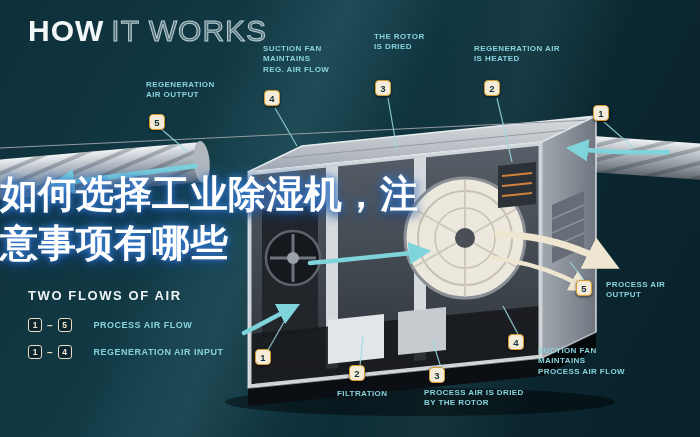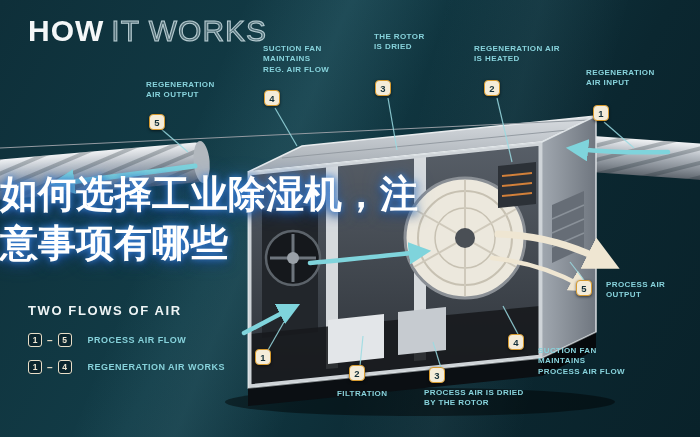--- a/index.html
+++ b/index.html
@@ -15,27 +15,27 @@
   .header .light{font-weight:400;color:rgba(235,245,247,.30);-webkit-text-stroke:1px rgba(215,232,238,.8);margin-left:7px}
   svg.scene{position:absolute;left:0;top:0;z-index:2}
   .callout-label{position:absolute;font-size:8px;font-weight:bold;line-height:1.3;letter-spacing:.4px;
     color:#87d2db;text-align:left;text-transform:uppercase;z-index:6}
   .badge{position:absolute;width:16px;height:16px;border-radius:4px;background:#f4ecd9;border:1.5px solid #d79b2f;
     color:#13303a;font-size:9.5px;font-weight:bold;display:flex;align-items:center;justify-content:center;
     z-index:6;box-shadow:0 1px 3px rgba(0,0,0,.55)}
   .overlay-title{position:absolute;left:0;top:170px;width:100%;text-align:left;font-size:38px;font-weight:800;
     color:#ffffff;line-height:1.3;z-index:8;font-family:"DejaVu Sans","Liberation Sans",sans-serif;
     text-shadow:0 0 6px rgba(62,140,230,.95),0 0 18px rgba(50,120,215,.75),0 4px 10px rgba(10,40,90,.9)}
-  .legend{position:absolute;left:28px;top:303px;z-index:6}
+  .legend{position:absolute;left:28px;top:288px;z-index:6}
   .legend-title{font-size:13px;font-weight:bold;color:#eef4f5;letter-spacing:1.6px;margin-bottom:15px}
   .legend-row{display:flex;align-items:center;gap:5px;margin-bottom:13px}
   .lbadge{width:14px;height:14px;border-radius:3px;background:rgba(9,28,36,.65);border:1px solid #e9dfc8;
     color:#efe7d3;font-size:8.5px;font-weight:bold;display:flex;align-items:center;justify-content:center;flex:none}
   .legend-sep{color:#e9dfc8;font-size:10px;font-weight:bold}
-  .legend-label{margin-left:11px;font-size:9px;font-weight:bold;color:#87d2db;letter-spacing:.5px;white-space:nowrap}
+  .legend-label{margin-left:17px;font-size:9px;font-weight:bold;color:#87d2db;letter-spacing:.5px;white-space:nowrap}
 </style>
 </head>
 <body>
 
 <div class="stage">
 
   <div class="streak s1"></div>
   <div class="streak s2"></div>
 
   <svg class="scene" width="700" height="437" viewBox="0 0 700 437">
@@ -173,21 +173,20 @@
 
   <div class="callout-label" style="left:263px;top:44px;width:70px">SUCTION FAN MAINTAINS REG. AIR FLOW</div>
   <div class="badge" style="left:264px;top:90px">4</div>
 
   <div class="callout-label" style="left:374px;top:32px;width:56px">THE ROTOR IS DRIED</div>
   <div class="badge" style="left:375px;top:80px">3</div>
 
   <div class="callout-label" style="left:474px;top:44px;width:86px">REGENERATION AIR IS HEATED</div>
   <div class="badge" style="left:484px;top:80px">2</div>
 
-  <div class="callout-label" style="left:586px;top:68px;width:78px">REGENERATION AIR INPUT</div>
   <div class="badge" style="left:593px;top:105px">1</div>
 
   <div class="callout-label" style="left:606px;top:280px;width:64px">PROCESS AIR OUTPUT</div>
   <div class="badge" style="left:576px;top:280px">5</div>
 
   <div class="callout-label" style="left:538px;top:346px;width:90px">SUCTION FAN MAINTAINS PROCESS AIR FLOW</div>
   <div class="badge" style="left:508px;top:334px">4</div>
 
   <div class="callout-label" style="left:424px;top:388px;width:108px">PROCESS AIR IS DRIED BY THE ROTOR</div>
   <div class="badge" style="left:429px;top:367px">3</div>
@@ -207,17 +206,17 @@
     <div class="legend-row">
       <span class="lbadge">1</span>
       <span class="legend-sep">–</span>
       <span class="lbadge">5</span>
       <span class="legend-label">PROCESS AIR FLOW</span>
     </div>
     <div class="legend-row">
       <span class="lbadge">1</span>
       <span class="legend-sep">–</span>
       <span class="lbadge">4</span>
-      <span class="legend-label">REGENERATION AIR WORKS</span>
+      <span class="legend-label">REGENERATION AIR INPUT</span>
     </div>
   </div>
 
 </div>
 
 </body></html>

